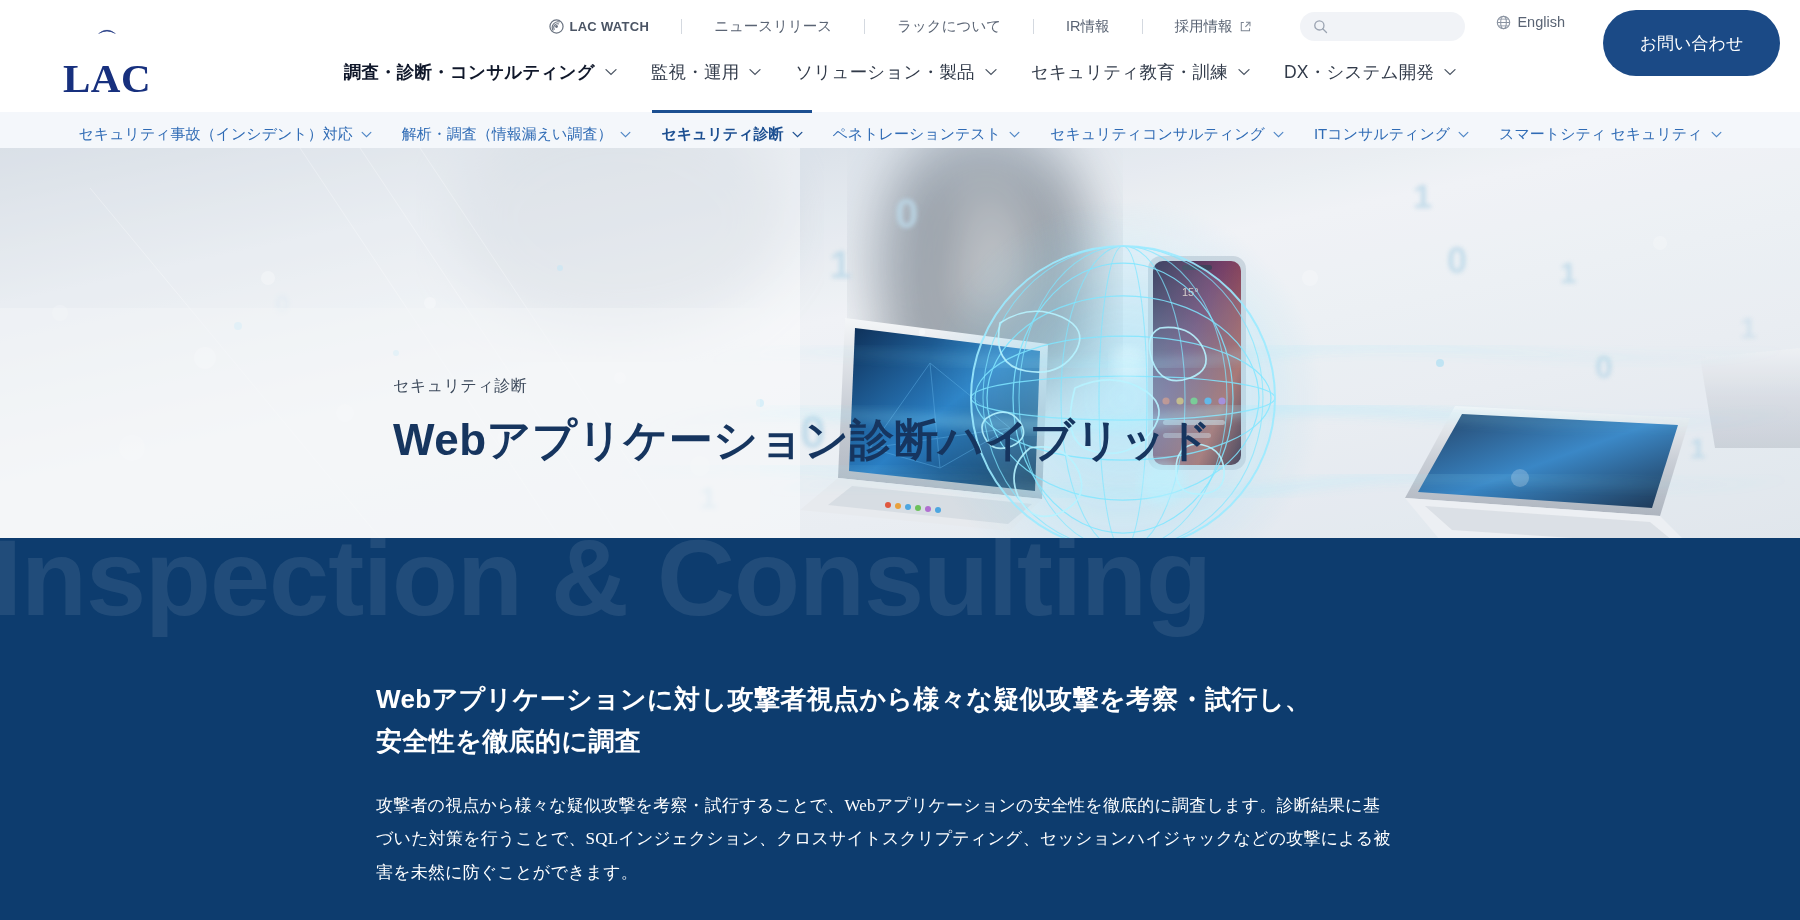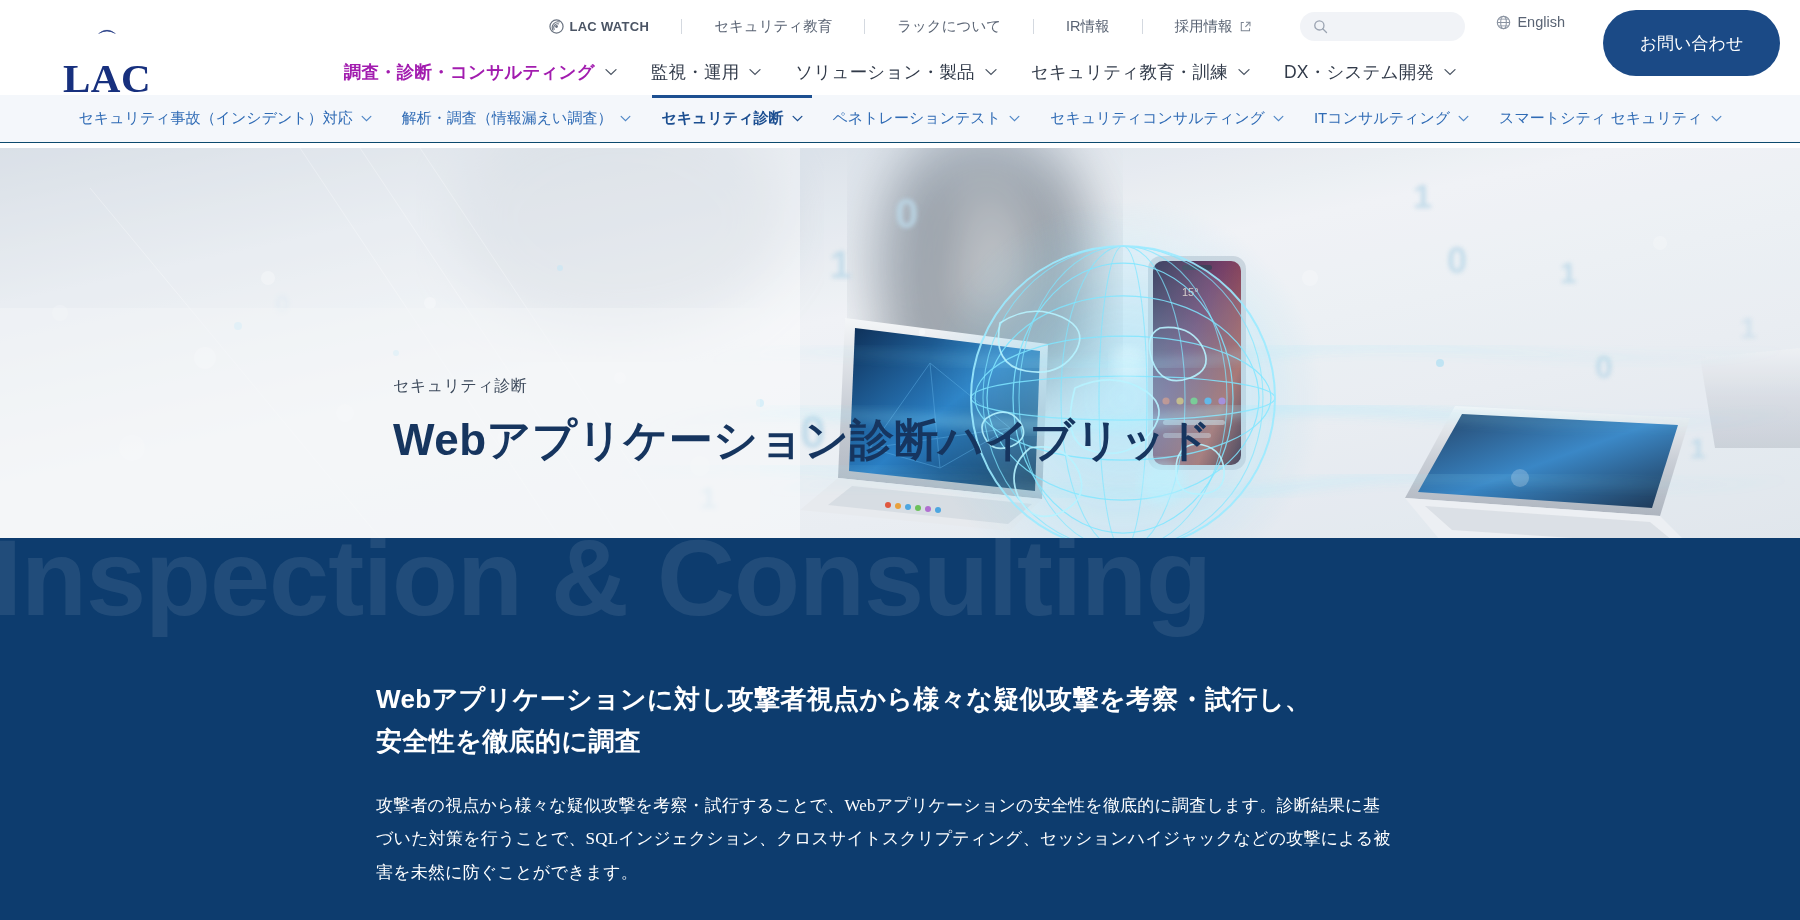--- a/index.html
+++ b/index.html
@@ -97,29 +97,29 @@
   }
   .main-nav-item {
     font-size: 17.5px;
     color: #313a49;
     white-space: nowrap;
     padding: 0 17px;
     display: flex; align-items: center; gap: 10px;
     cursor: pointer;
     letter-spacing: .2px;
   }
-  .main-nav-item.active { font-weight: bold; color: #a21caf; }
+  .main-nav-item.active { font-weight: bold; color: #0f172a; }
   .chev { width: 12px; height: 8px; flex: none; }
 
   
   .sub-nav {
-    position: absolute; left: 0; top: 95px; width: 100%;
+    position: absolute; left: 0; top: 112px; width: 100%;
     height: 48px;
     background: #f4f7fb;
-    border-bottom: 1px solid #0c4a6e;
+    border-bottom: 4px solid #0c4a6e;
     display: flex; align-items: center; justify-content: center;
     gap: 0;
   }
   .sub-nav-item {
     position: relative;
     font-size: 15px;
     color: #2f6bb5;
     white-space: nowrap;
     padding: 0 15px;
     height: 48px;
@@ -201,21 +201,21 @@
           <circle cx="8" cy="8" r="7" fill="none" stroke="#6b7482" stroke-width="1.3"></circle>
           <path d="M11.5 3.3 A6 6 0 0 0 4.6 12.4" fill="none" stroke="#6b7482" stroke-width="1.2"></path>
           <path d="M10.6 5.4 A4 4 0 0 0 5.8 11.4" fill="none" stroke="#6b7482" stroke-width="1.1"></path>
           <circle cx="8" cy="8" r="1.5" fill="#6b7482"></circle>
         </svg>
         <span class="lacwatch-label">LAC WATCH</span>
       </a>
       <div class="util-sep"></div>
 
       <a class="util-item">
-        <span>セキュリティ教育</span>
+        <span>ニュースリリース</span>
       </a>
       <div class="util-sep"></div>
 
       <a class="util-item">
         <span>ラックについて</span>
       </a>
       <div class="util-sep"></div>
 
       <a class="util-item">
         <span>IR情報</span>

